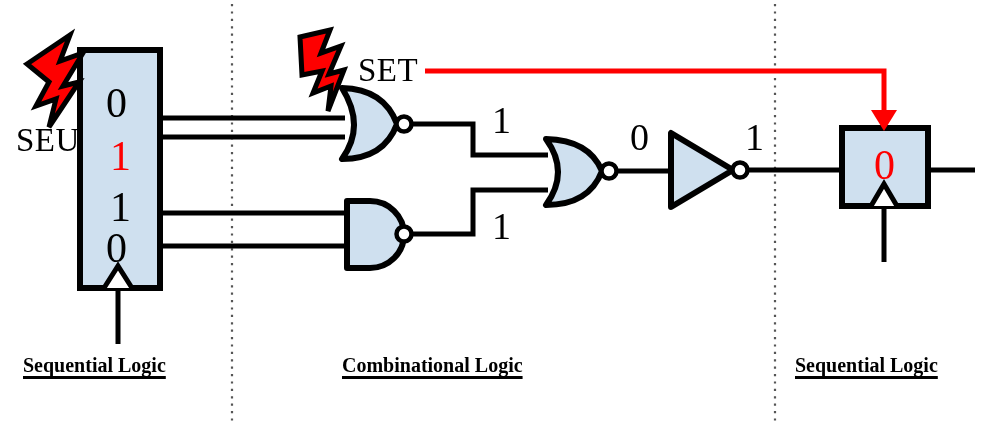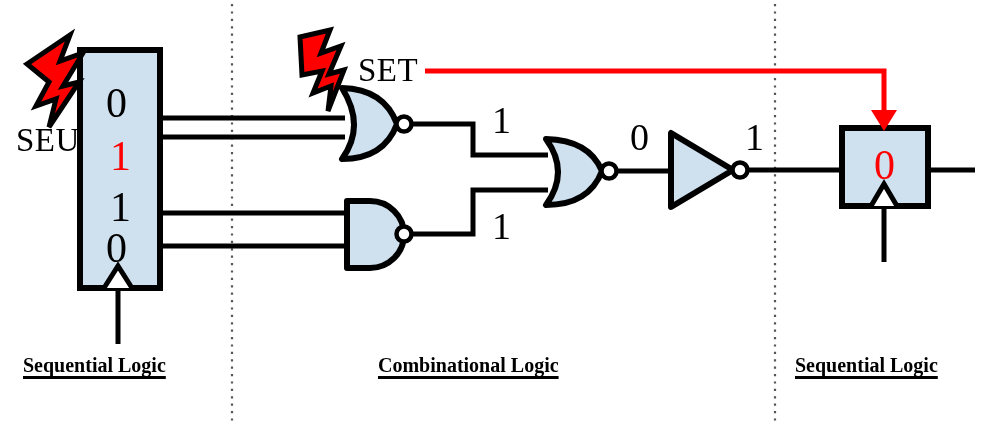--- a/index.html
+++ b/index.html
@@ -126,16 +126,16 @@
   <div class="lbl tag-text" style="left:358px; top:54px;">SET</div>
 
   <div class="lbl sig-val" style="left:492px; top:101px;">1</div>
   <div class="lbl sig-val" style="left:492px; top:207px;">1</div>
   <div class="lbl sig-val" style="left:630px; top:118px;">0</div>
   <div class="lbl sig-val" style="left:745px; top:118px;">1</div>
 
   <div class="lbl digit digit-red" style="left:874px; top:144px;">0</div>
 
   <div class="lbl region-label" style="left:23px; top:355px;">Sequential Logic</div>
-  <div class="lbl region-label" style="left:378px; top:355px;">Combinational Logic</div>
+  <div class="lbl region-label" style="left:342px; top:355px;">Combinational Logic</div>
   <div class="lbl region-label" style="left:795px; top:355px;">Sequential Logic</div>
 
 </div>
 
 </body></html>

